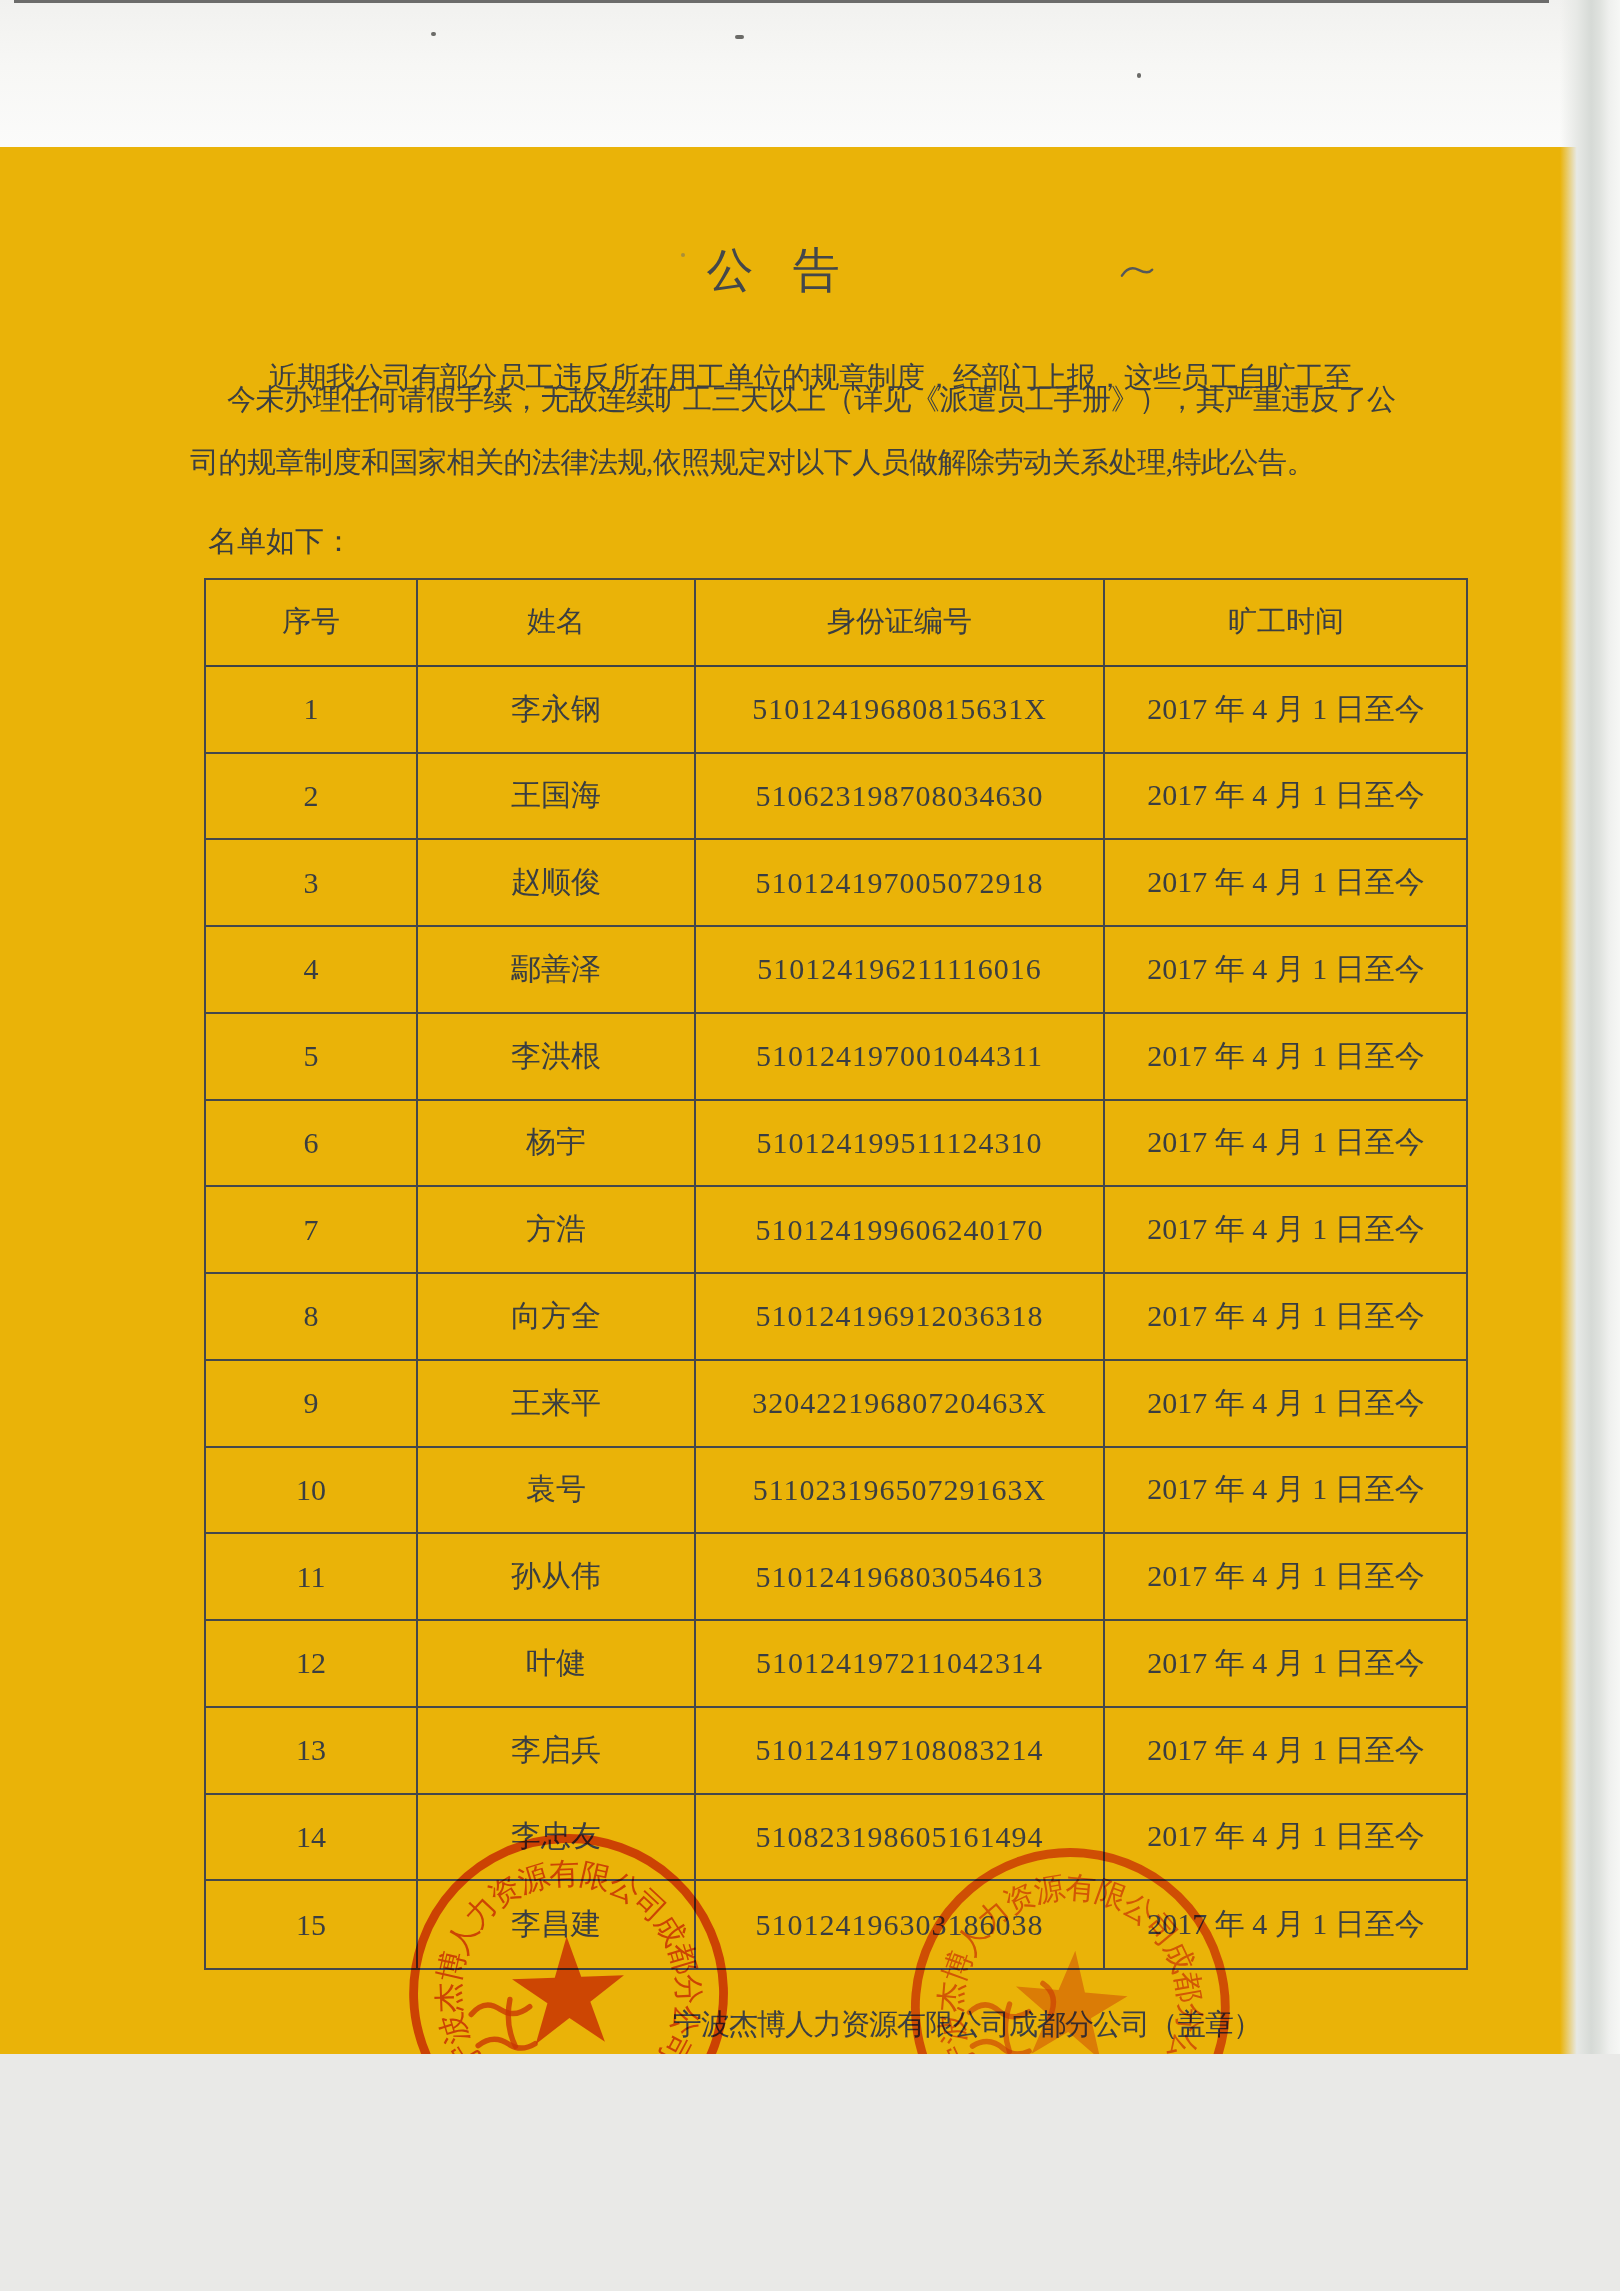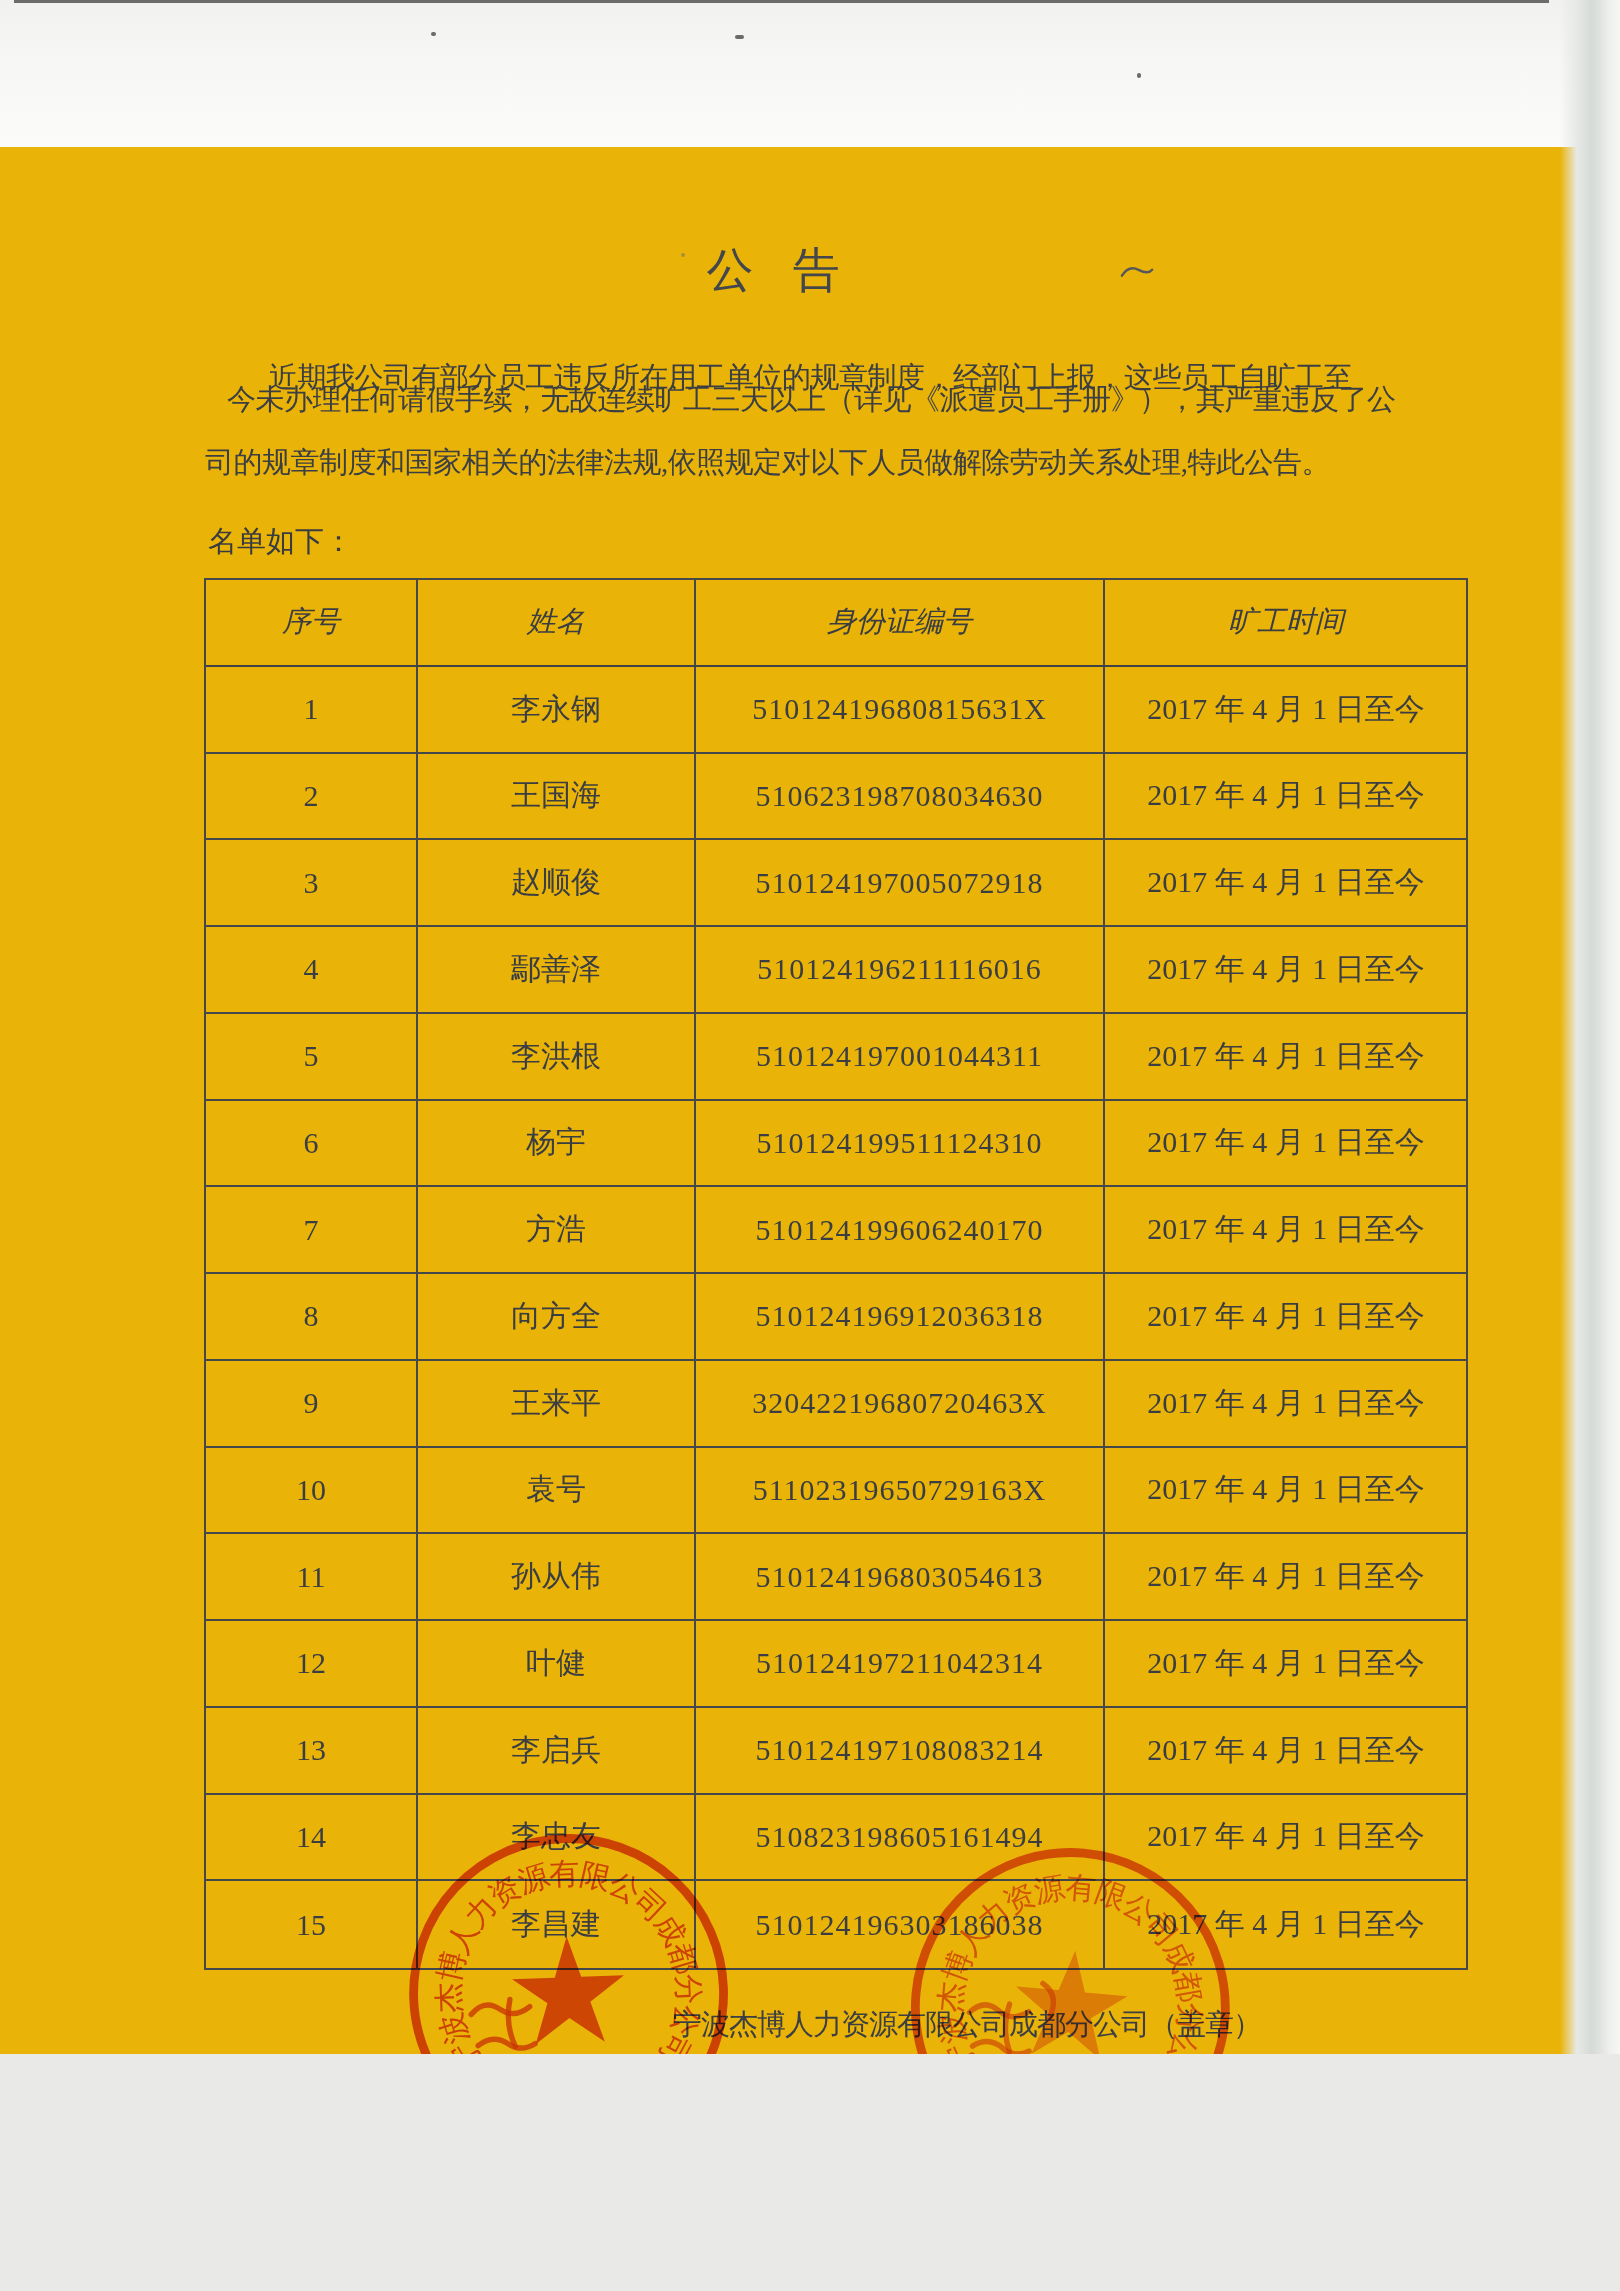--- a/index.html
+++ b/index.html
@@ -11,27 +11,27 @@
     background:linear-gradient(180deg,#f1f1ef 0%,#f7f7f5 45%,#fbfbfa 100%);}
   #top-line{left:13.7px;top:0;width:1535px;height:2.9px;background:#3f3f3f;opacity:.75;}
   #right-strip{left:1560px;top:0;width:60px;height:2292px;
     background:linear-gradient(90deg,rgba(240,240,238,0) 0%,#e7e9e6 28%,#d6dad6 52%,#dfe2de 66%,#eff0ee 82%,#f6f7f5 100%);}
   .speck{position:absolute;background:#6b6b68;border-radius:2px;}
   
   #title{top:239px;left:780px;transform:translateX(-50%);font-size:47px;letter-spacing:13.7px;color:#43474b;}
   .para{font-size:29px;letter-spacing:-0.5px;color:#3b3f43;}
   #line1{left:269px;top:318px;margin-top:40px;}
   #line2{left:227px;top:380px;}
-  #line3{left:205px;top:443px;}
+  #line3{left:190px;top:443px;}
   #list-intro{left:208px;top:522px;font-size:29px;}
   
   #emp-table{left:204px;top:578px;width:1264px;height:1392px;display:grid;
     grid-template-rows:repeat(16,1fr);box-sizing:border-box;border:2px solid #44484b;}
   .trow{display:grid;grid-template-columns:212px 278px 409px 362px;box-sizing:border-box;border-bottom:2px solid #44484b;}
-  .trow.header{border-bottom:2.9px solid #3f4346;font-style:italic;}
+  .trow.header{border-bottom:2.9px solid #3f4346;}
   .trow:last-child{border-bottom:none;}
   .cell{box-sizing:border-box;border-right:2px solid #44484b;display:flex;align-items:center;justify-content:center;
     font-size:30px;color:#3a3e42;overflow:hidden;}
   .cell:last-child{border-right:none;}
   .cell.id{letter-spacing:1px;}
   .trow.header .cell{font-size:29px;}
   
   #company-line{left:673px;top:2005px;font-size:29px;letter-spacing:-1px;color:#3b3f43;}
   #date-line{left:1031px;top:2088px;font-size:30px;color:#3b3f43;}
   

